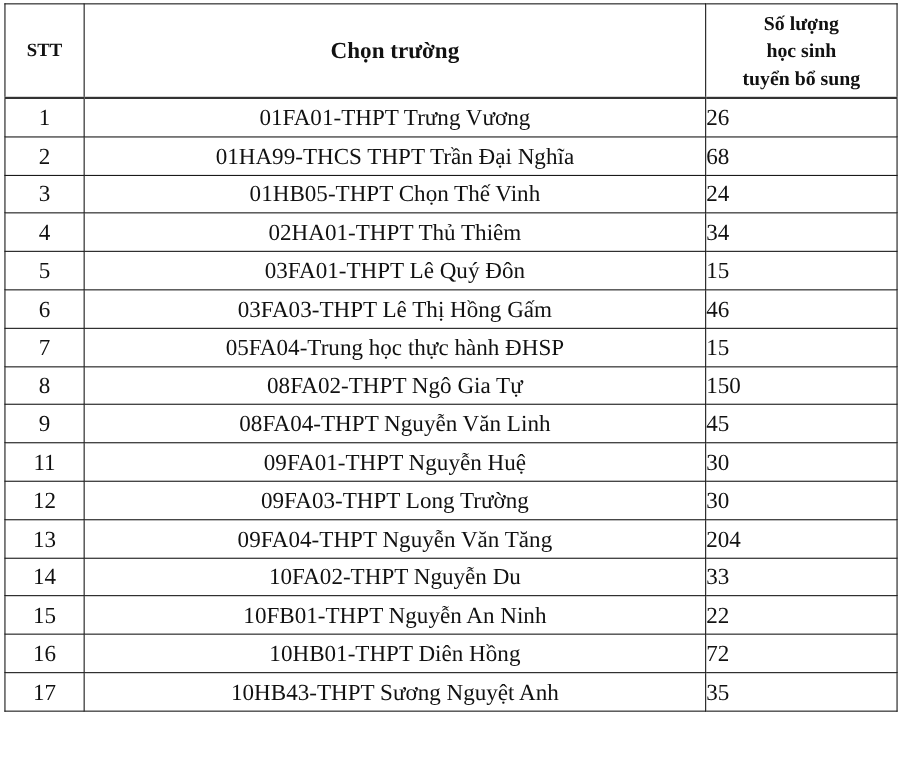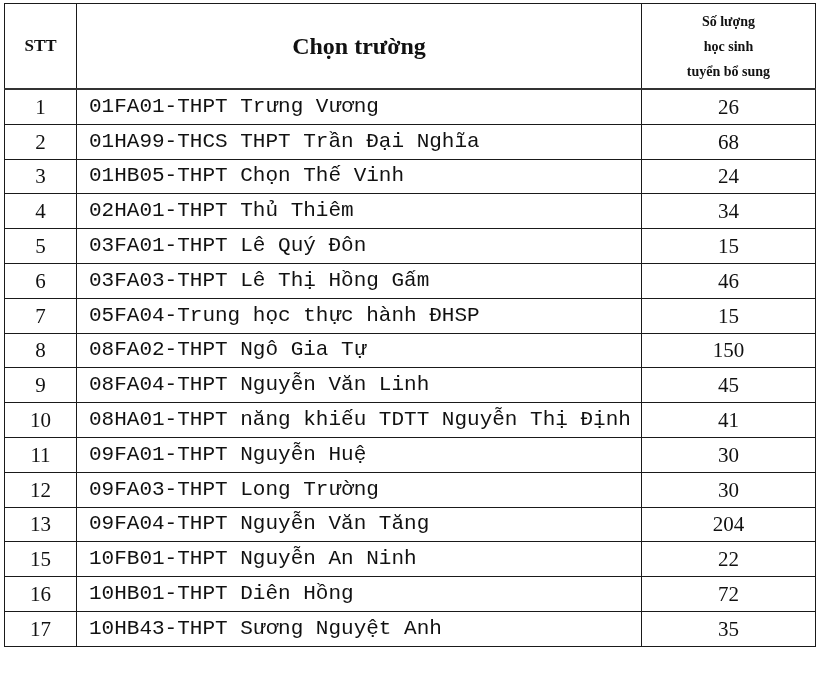--- a/index.html
+++ b/index.html
@@ -32,35 +32,35 @@
       padding: 0;
     }
     th {
       font-weight: bold;
       font-size: 17px;
       text-align: center;
       vertical-align: middle;
       height: 84px;
       line-height: 26px;
     }
-    th.th-name { font-size: 24px; }
+    th.th-name { font-size: 21px; }
     th.th-count {
-      font-size: 14px;
+      font-size: 18px;
       line-height: 25px;
     }
     .hdr-line { display: block; }
     td {
       height: 33.8px;
       font-size: 21px;
       line-height: 24px;
       vertical-align: middle;
     }
     td.stt { text-align: center; }
-    td.name { text-align: left; padding-left: 12px; white-space: nowrap; font-family: Liberation Mono, monospace; }
-    td.count { text-align: center; }
+    td.name { text-align: center; padding-left: 0; white-space: nowrap; }
+    td.count { text-align: left; }
     thead tr th { border-bottom: 2px solid #333333; }
   </style>
 </head>
 <body>
 
 <div class="table-wrap">
   <table>
     <colgroup>
       <col class="c-stt">
       <col class="c-name">
@@ -117,38 +117,38 @@
         <td class="stt">8</td>
         <td class="name">08FA02-THPT Ngô Gia Tự</td>
         <td class="count">150</td>
       </tr>
       <tr>
         <td class="stt">9</td>
         <td class="name">08FA04-THPT Nguyễn Văn Linh</td>
         <td class="count">45</td>
       </tr>
       <tr>
-        <td class="stt">10</td>
-        <td class="name">08HA01-THPT năng khiếu TDTT Nguyễn Thị Định</td>
-        <td class="count">41</td>
-      </tr>
-      <tr>
         <td class="stt">11</td>
         <td class="name">09FA01-THPT Nguyễn Huệ</td>
         <td class="count">30</td>
       </tr>
       <tr>
         <td class="stt">12</td>
         <td class="name">09FA03-THPT Long Trường</td>
         <td class="count">30</td>
       </tr>
       <tr>
         <td class="stt">13</td>
         <td class="name">09FA04-THPT Nguyễn Văn Tăng</td>
         <td class="count">204</td>
+      </tr>
+      <tr>
+        <td class="stt">14</td>
+        <td class="name">10FA02-THPT Nguyễn Du</td>
+        <td class="count">33</td>
       </tr>
       <tr>
         <td class="stt">15</td>
         <td class="name">10FB01-THPT Nguyễn An Ninh</td>
         <td class="count">22</td>
       </tr>
       <tr>
         <td class="stt">16</td>
         <td class="name">10HB01-THPT Diên Hồng</td>
         <td class="count">72</td>

